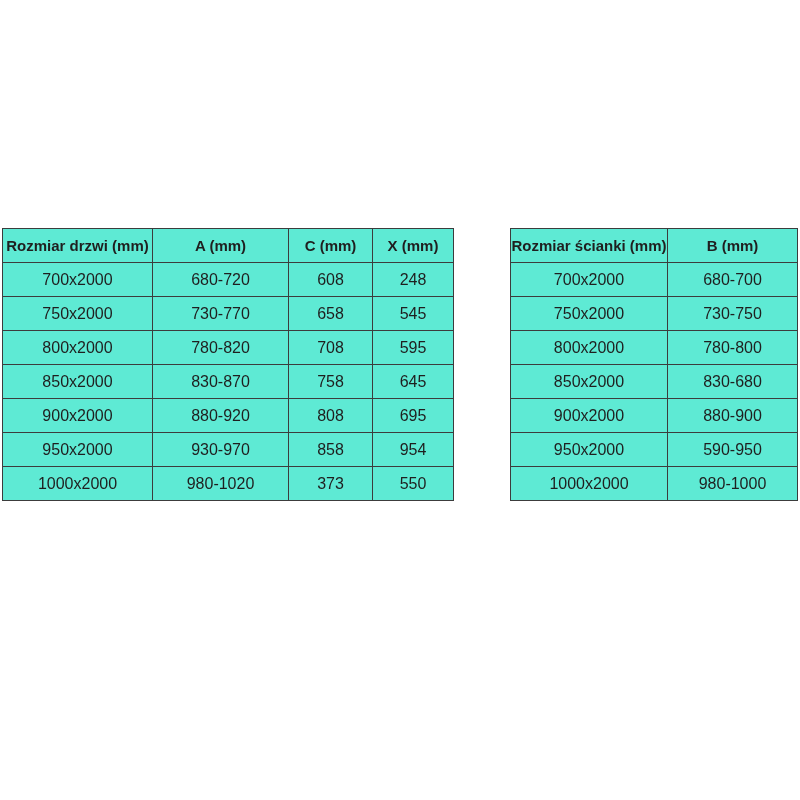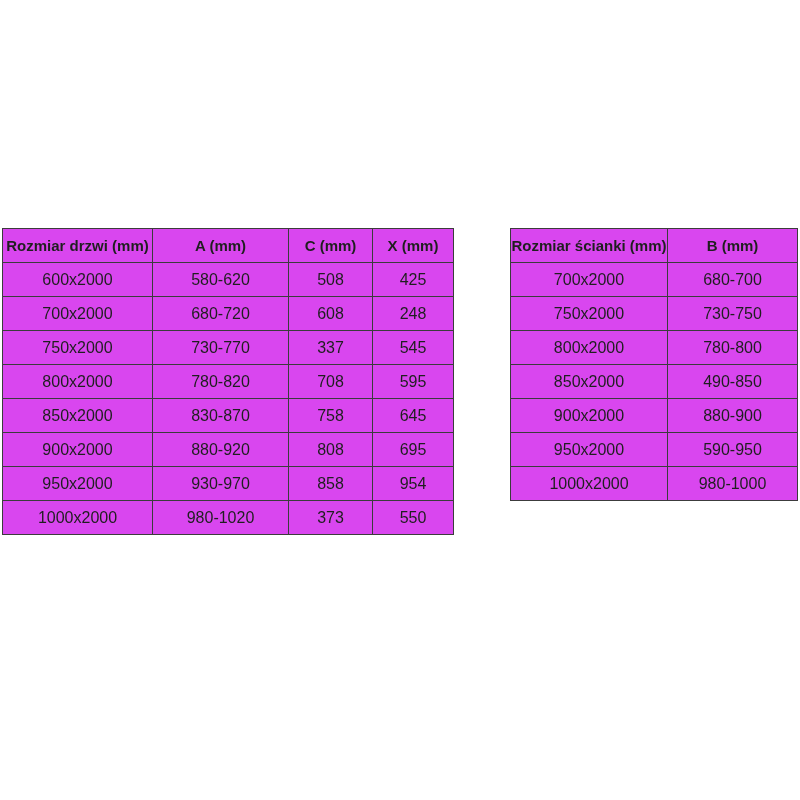--- a/index.html
+++ b/index.html
@@ -11,21 +11,21 @@
   }
   .canvas {
     position: relative;
     width: 800px; height: 800px;
     background: #ffffff;
   }
   table {
     position: absolute;
     border-collapse: collapse;
     table-layout: fixed;
-    background: #d946ef;
+    background: #5eead4;
   }
   th, td {
     border: 1px solid #3c3c3c;
     text-align: center;
     vertical-align: middle;
     height: 34px;
     color: #1f1f1f;
     overflow: hidden;
     white-space: nowrap;
   }
@@ -67,35 +67,29 @@
   <thead>
         <tr>
           <th>Rozmiar drzwi (mm)</th>
           <th>A (mm)</th>
           <th>C (mm)</th>
           <th>X (mm)</th>
         </tr>
       </thead>
       <tbody>
         <tr>
-          <td>600x2000</td>
-          <td>580-620</td>
-          <td>508</td>
-          <td>425</td>
-        </tr>
-        <tr>
           <td>700x2000</td>
           <td>680-720</td>
           <td>608</td>
           <td>248</td>
         </tr>
         <tr>
           <td>750x2000</td>
           <td>730-770</td>
-          <td>337</td>
+          <td>658</td>
           <td>545</td>
         </tr>
         <tr>
           <td>800x2000</td>
           <td>780-820</td>
           <td>708</td>
           <td>595</td>
         </tr>
         <tr>
           <td>850x2000</td>
@@ -143,21 +137,21 @@
         <tr>
           <td>750x2000</td>
           <td>730-750</td>
         </tr>
         <tr>
           <td>800x2000</td>
           <td>780-800</td>
         </tr>
         <tr>
           <td>850x2000</td>
-          <td>490-850</td>
+          <td>830-680</td>
         </tr>
         <tr>
           <td>900x2000</td>
           <td>880-900</td>
         </tr>
         <tr>
           <td>950x2000</td>
           <td>590-950</td>
         </tr>
         <tr>

